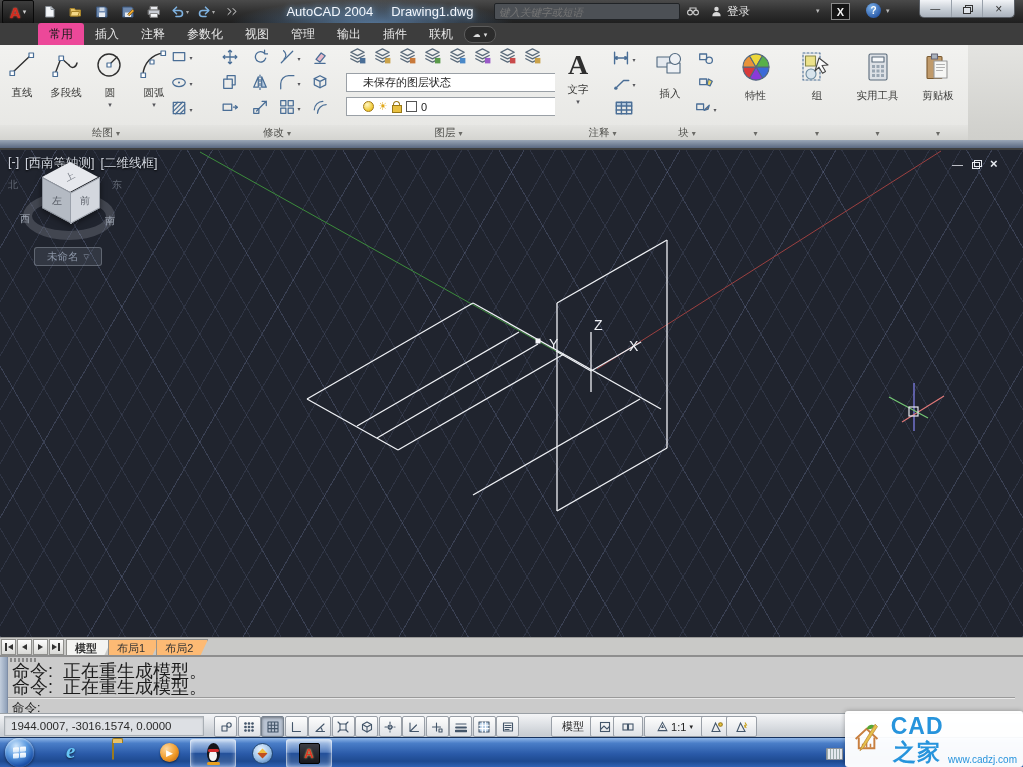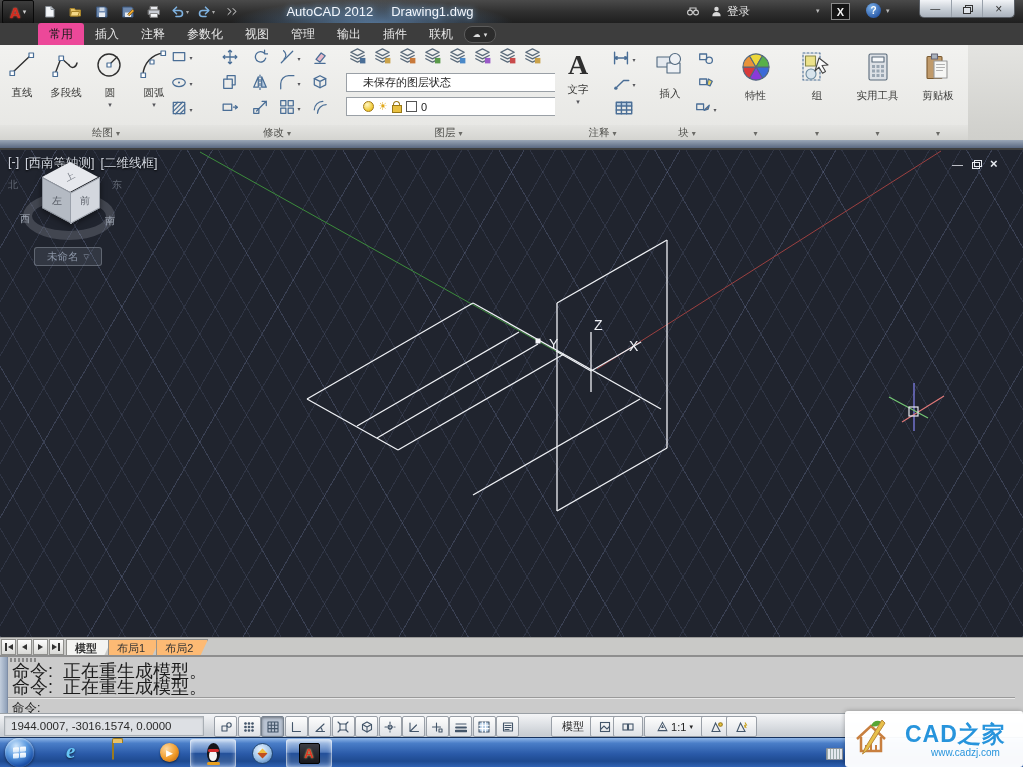--- a/index.html
+++ b/index.html
@@ -160,21 +160,21 @@
   .compass{width:19px;height:19px;border-radius:50%;background:radial-gradient(circle at 40% 30%,#eaf4ff,#9cc2e8 55%,#3a6aa8);
     border:1px solid #24466e;display:flex;align-items:center;justify-content:center;}
   .needle{width:7px;height:7px;background:linear-gradient(135deg,#f0c040 50%,#c05020 50%);transform:rotate(45deg);}
   .acad-a{width:19px;height:19px;background:linear-gradient(#3c3c44,#17171c);border-radius:2px;border:1px solid #000;
     color:#e03424;font-weight:bold;font-size:13px;display:flex;align-items:center;justify-content:center;text-shadow:0 0 2px #ff9;}
   .kbd-tray{position:absolute;left:826px;top:10px;width:15px;height:10px;background:#e4e8ee;border:1px solid #8a9098;border-radius:1px;
     background-image:repeating-linear-gradient(90deg,#9aa 0 1px,transparent 1px 3px);}
   
   #watermark{left:845px;top:711px;width:178px;height:56px;background:rgba(255,255,255,.97);z-index:60;
     border-radius:3px;box-shadow:0 0 5px rgba(0,0,0,.3);display:flex;align-items:center;padding-left:6px;box-sizing:border-box;}
-  #wm-text{display:flex;flex-direction:column;margin-left:14px;text-align:center;}
+  #wm-text{display:flex;flex-direction:row;margin-left:4px;text-align:center;}
   #wm-brand{font-size:23px;font-weight:bold;color:#2794dc;line-height:26px;letter-spacing:1px;}
   #wm-url{font-size:10px;color:#2794dc;align-self:flex-end;margin-right:6px;}
   .cjk-compact{letter-spacing:0;}
 </style>
 </head>
 <body>
 
 <div id="app">
 
   <div id="titlebar" class="abs">
@@ -231,22 +231,25 @@
           <span style="font-size: 6px; color: rgb(170, 170, 170); margin-left: 1px;">▾</span>
         </div>
         <div class="qat-btn">
           <svg viewBox="0 0 14 14" width="14" height="14" fill="none" stroke="#cfcfcf" stroke-width="1" stroke-linecap="round" stroke-linejoin="round">
             <path d="M3 3.5l3 3L3 9.5M8 3.5l3 3-3 3" stroke="#e0e0e0"></path>
           </svg>
         </div>
       </div>
     <div class="title-glow abs"></div>
     <div id="title-text" class="abs">
-      <span>AutoCAD 2012</span>
+      <span>AutoCAD 2004</span>
       <span>Drawing1.dwg</span>
+    </div>
+    <div id="search-box" class="abs">
+      <input placeholder="键入关键字或短语" style="">
     </div>
     <div class="tb-icon abs" style="left:685px;width:16px;">
       <svg viewBox="0 0 14 14" width="14" height="14" fill="none" stroke="#cfcfcf" stroke-width="1.1">
         <circle cx="4" cy="8.5" r="2.4"></circle>
           <circle cx="10" cy="8.5" r="2.4"></circle>
           <path d="M6.4 8h1.2M4 6V4h6v2"></path>
       </svg>
     </div>
     <div class="tb-icon abs" style="left:709px;width:14px;">
       <svg viewBox="0 0 14 14" width="13" height="13">

